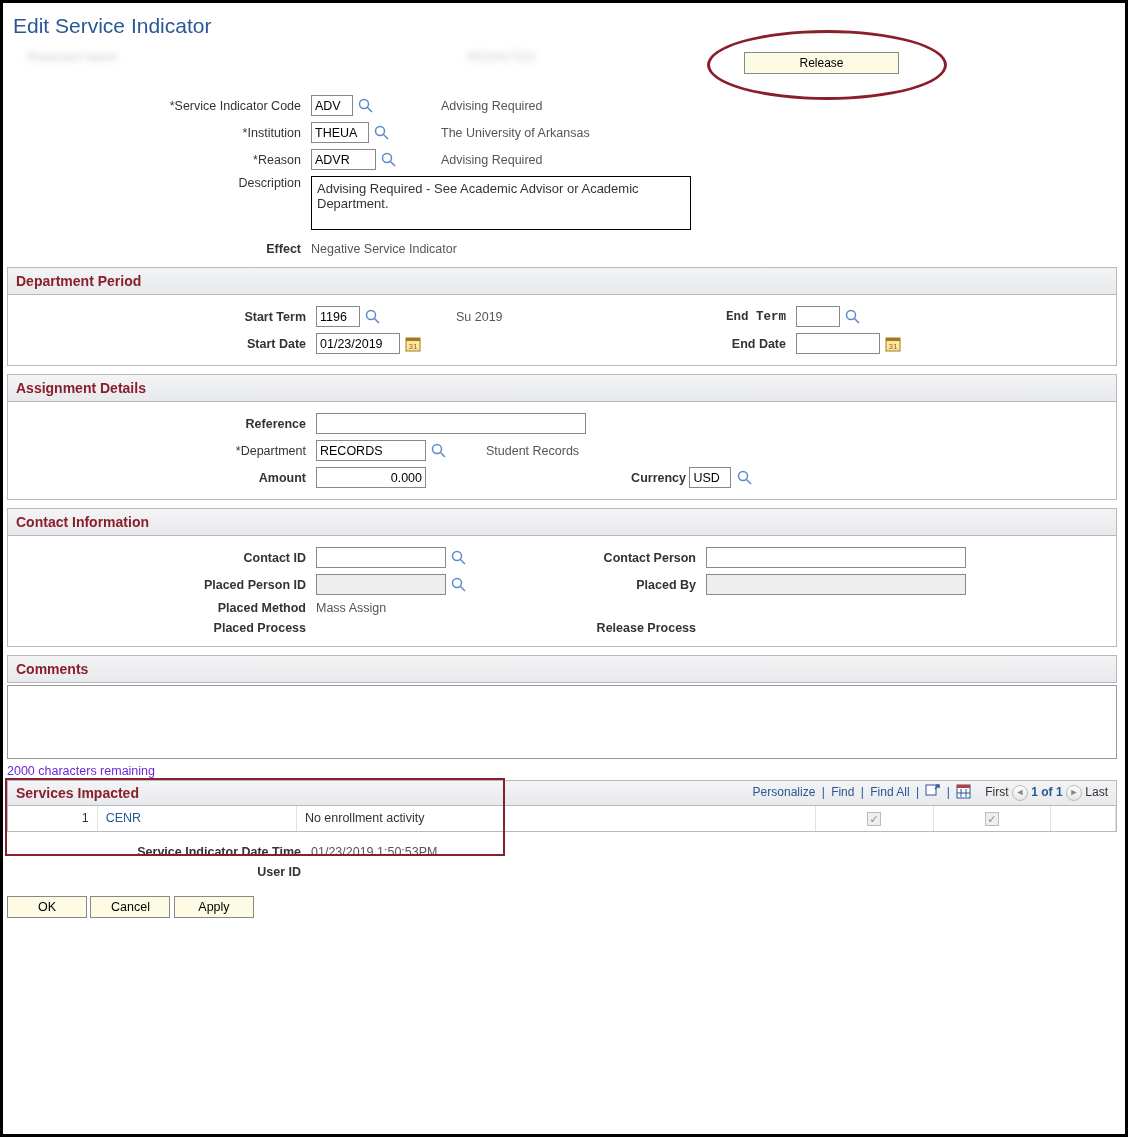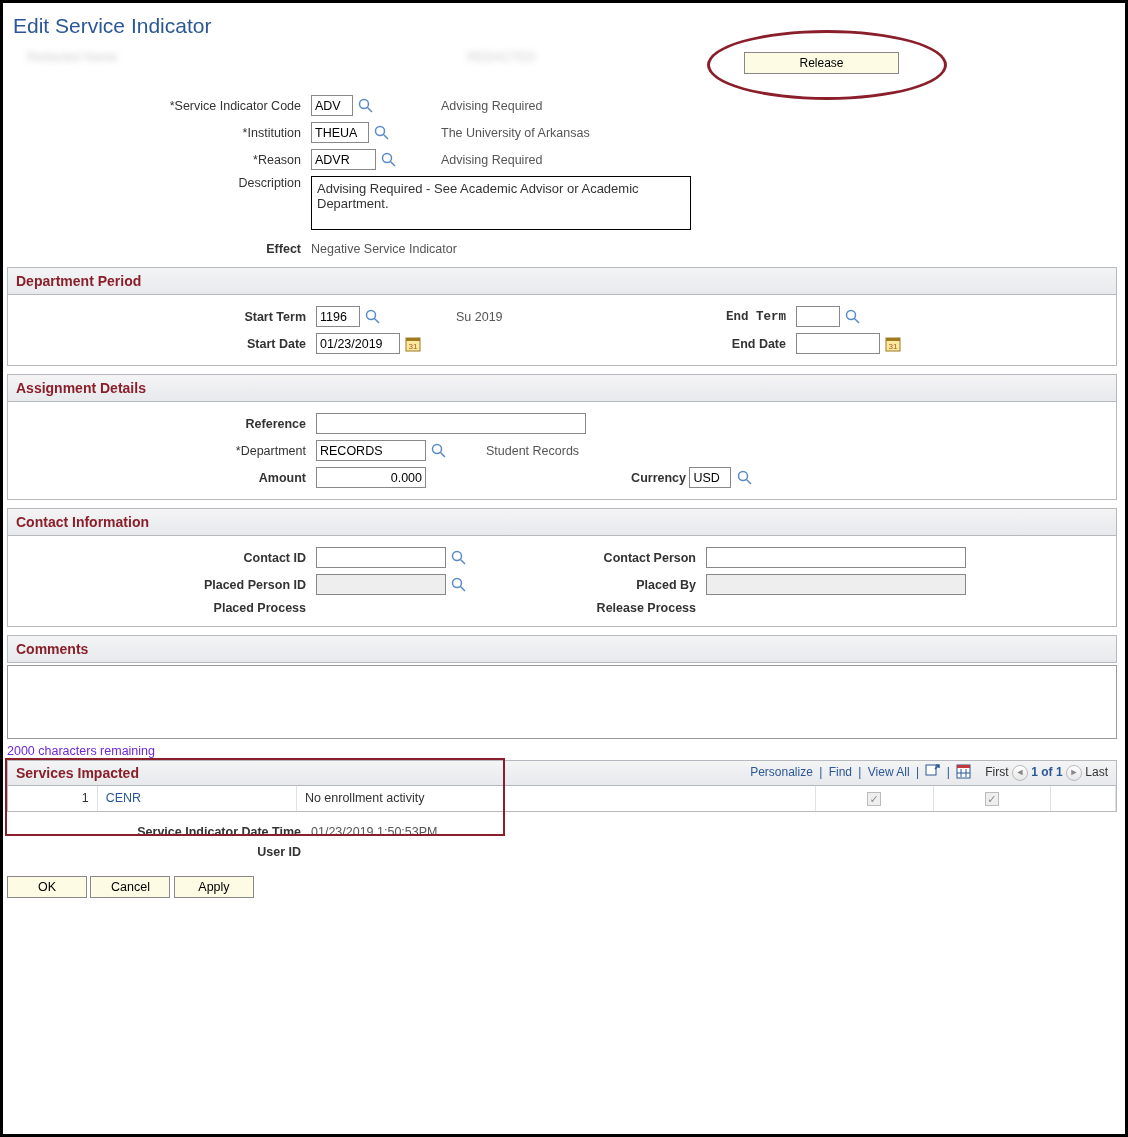--- a/index.html
+++ b/index.html
@@ -213,20 +213,24 @@
           <input class="text-input ro" style="width: 130px;" readonly="" value="">
           <span class="lookup-icon"><svg viewBox="0 0 16 16">
                   <circle cx="6" cy="6" r="4.5" fill="none" stroke="#5a8ac6" stroke-width="1.5"></circle>
                   <line x1="9.5" y1="9.5" x2="14" y2="14" stroke="#5a8ac6" stroke-width="1.5"></line>
                 </svg></span>
         </td>
         <td><span class="label" style="width:130px;font-weight:bold;">Placed By</span></td>
         <td><input class="text-input ro" style="width: 260px;" readonly="" value=""></td>
       </tr>
       <tr>
+        <td><span class="label" style="width:290px;font-weight:bold;">Placed Method</span></td>
+        <td colspan="3" class="desc-value">Mass Assign</td>
+      </tr>
+      <tr>
         <td><span class="label" style="width:290px;font-weight:bold;">Placed Process</span></td>
         <td class="desc-value"></td>
         <td colspan="2"><span class="label" style="width:130px;font-weight:bold;">Release Process</span>
           <span class="desc-value"></span></td>
       </tr>
     </tbody>
       </table>
   </div>
 
   <div class="section-header">Comments</div>
@@ -236,21 +240,21 @@
   </div>
 
   <div style="position:relative;">
     <div class="grid-header">
       <div class="grid-title">Services Impacted</div>
       <div class="grid-links">
         <a href="#">Personalize</a>
         <span class="sep">|</span>
         <a href="#">Find</a>
         <span class="sep">|</span>
-        <a href="#">View All</a>
+        <a href="#">Find All</a>
         <span class="sep">|</span>
         <span class="mini-icon"><svg width="15" height="15" viewBox="0 0 15 15">
               <rect x="1" y="1" width="10" height="10" fill="#fff" stroke="#2b5797"></rect>
               <path d="M10 5 L14 1 M11 1 H14 V4" fill="none" stroke="#2b5797" stroke-width="1.5"></path>
             </svg></span>
         <span class="sep">|</span>
         <span class="mini-icon"><svg width="15" height="15" viewBox="0 0 15 15">
               <rect x="1" y="1" width="13" height="13" fill="#fff" stroke="#2b5797"></rect>
               <rect x="1" y="1" width="13" height="3" fill="#c43a3a"></rect>
               <line x1="5" y1="5" x2="5" y2="13" stroke="#2b5797"></line>

